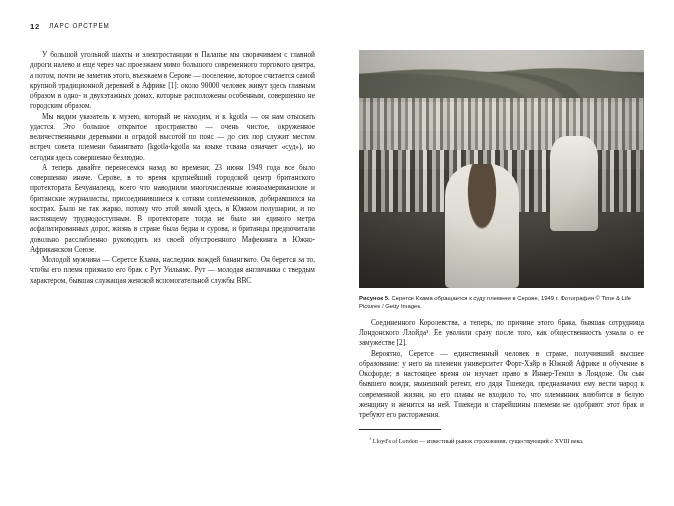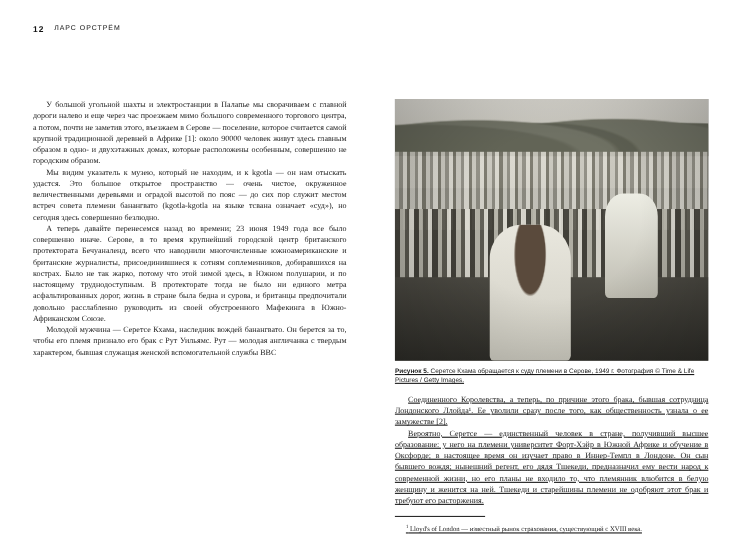--- a/index.html
+++ b/index.html
@@ -59,24 +59,23 @@
   
   .columns {
     display: flex;
     flex: 1 1 auto;
     min-height: 0;
   }
   .col {
     width: 50%;
     box-sizing: border-box;
     position: relative;
-    margin-top: 40px;
   }
   .col-left  { padding-right: 22px; }
-  .col-right { padding-left: 22px; text-decoration: underline; }
+  .col-right { padding-left: 22px; }
 
   p.body {
     margin: 0;
     font-size: 7.3px;
     line-height: 10.25px;
     text-align: justify;
     text-indent: 12px;
     hyphens: auto;
     color: #1b1b1b;
   }

